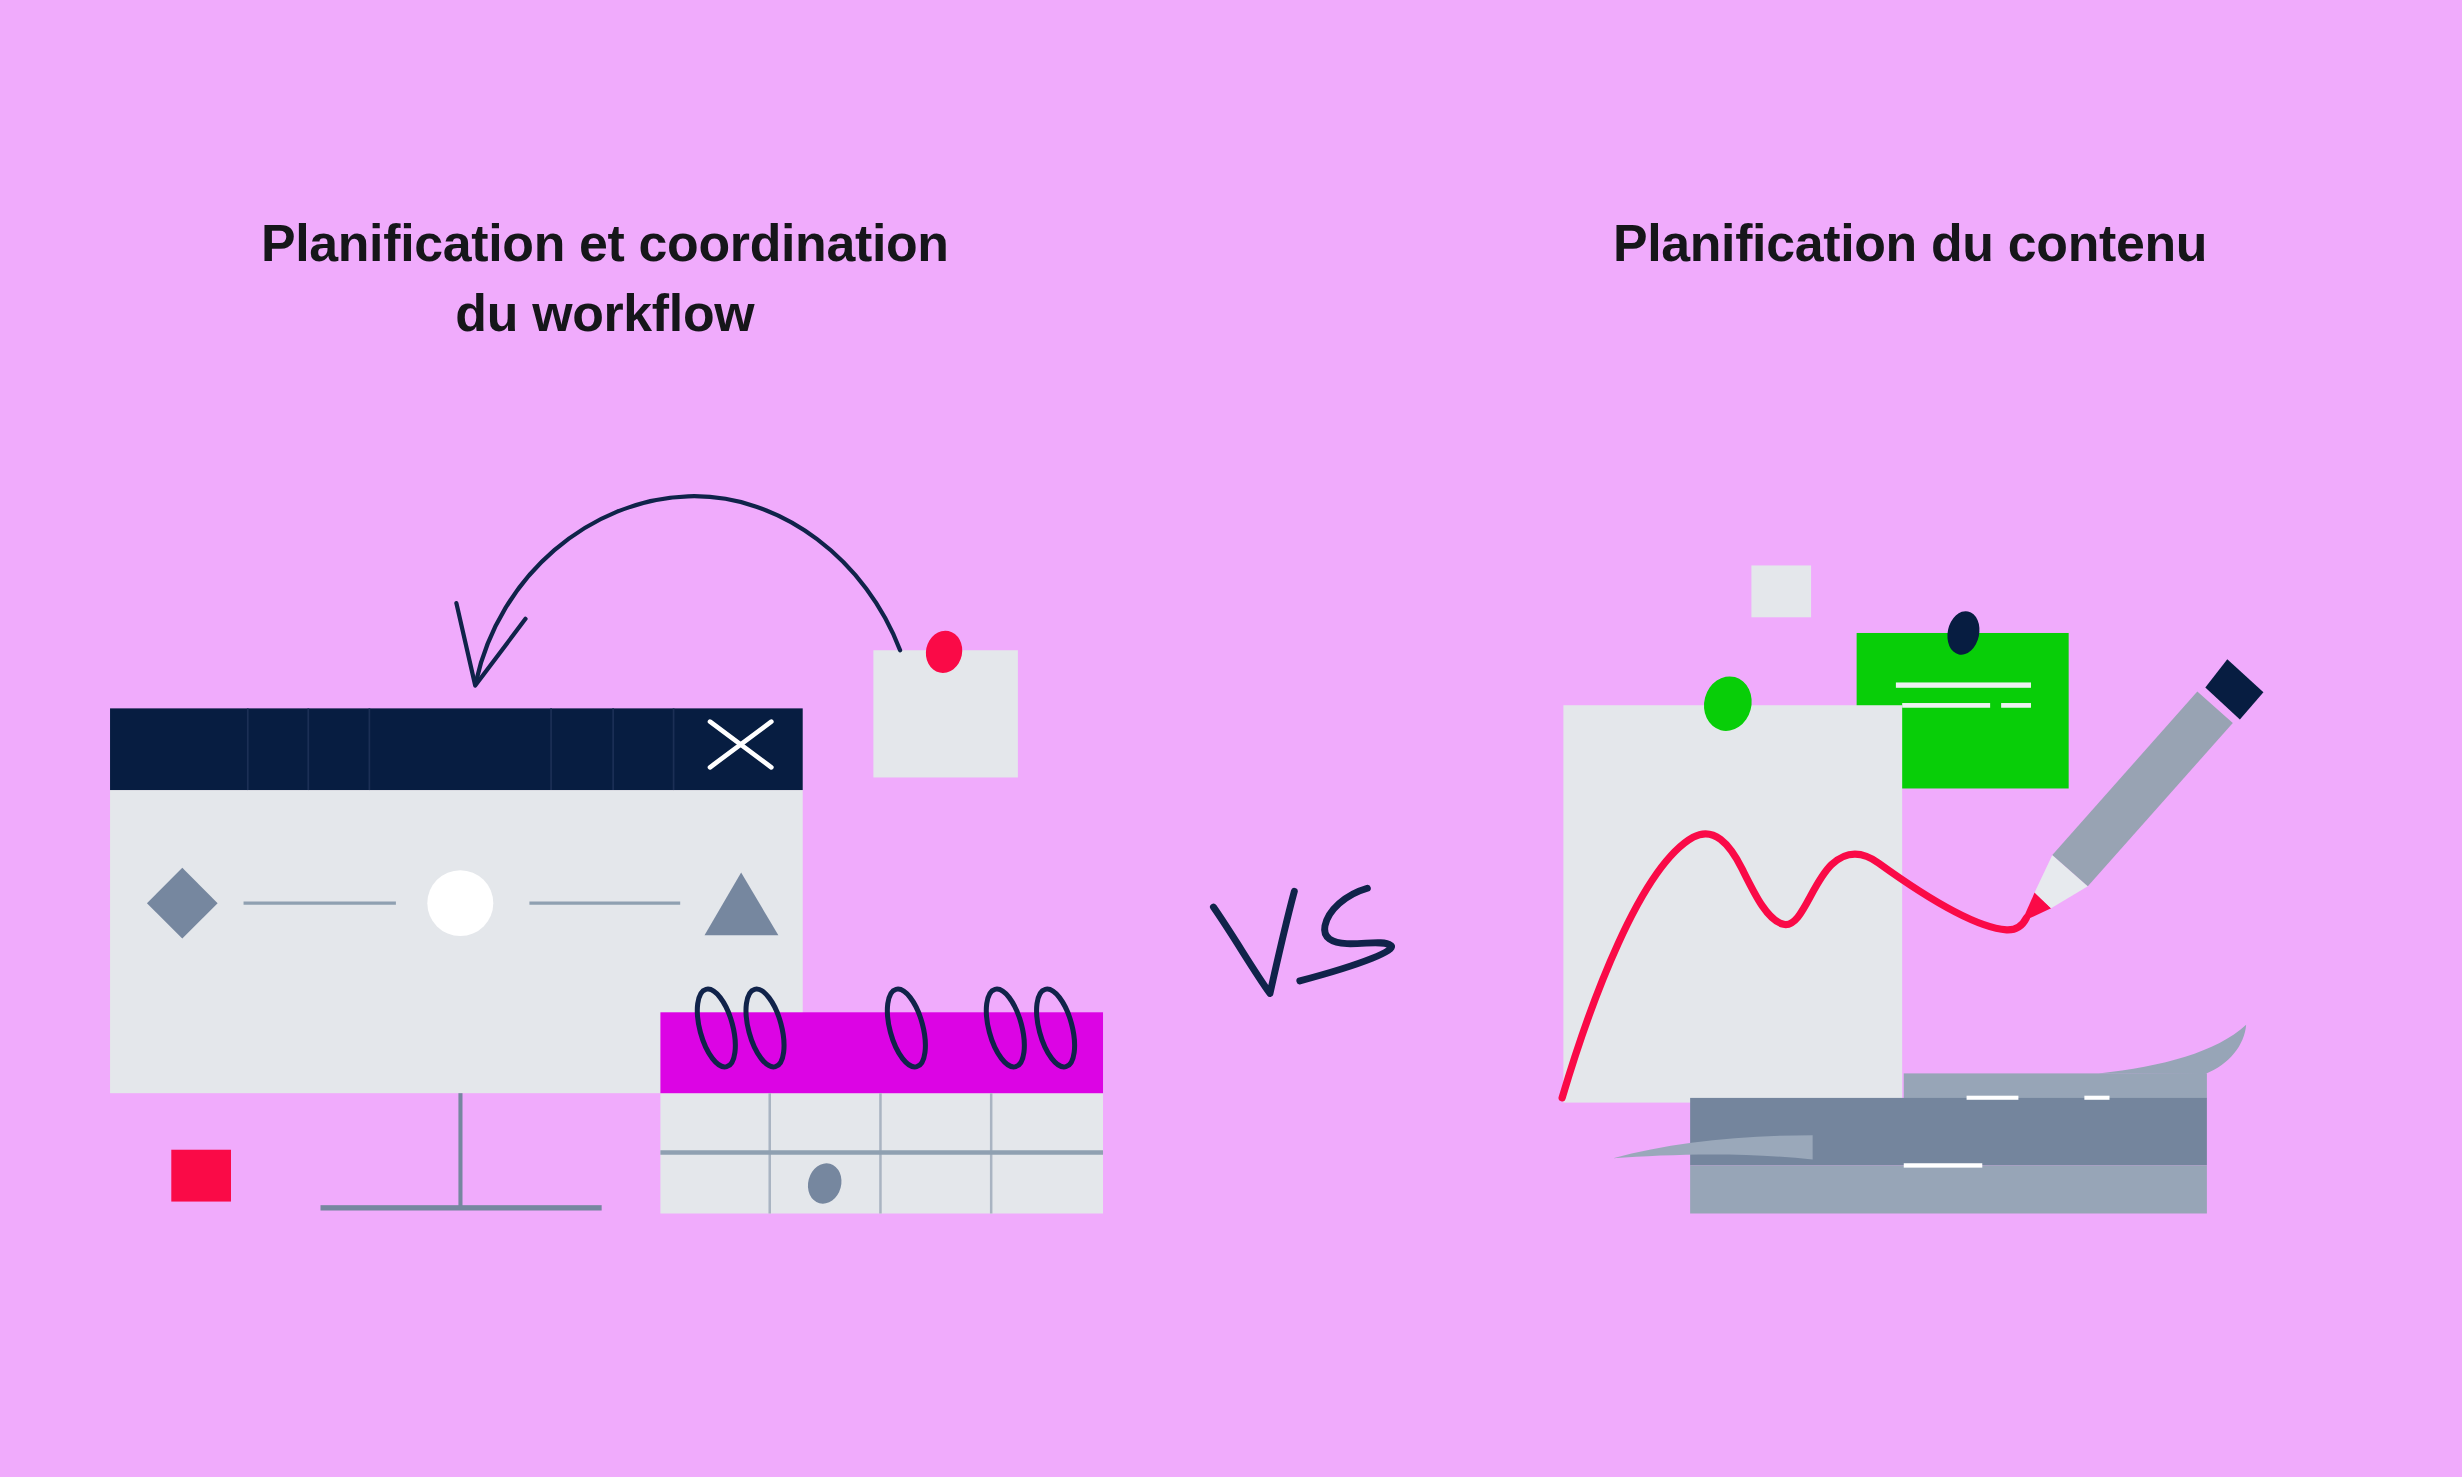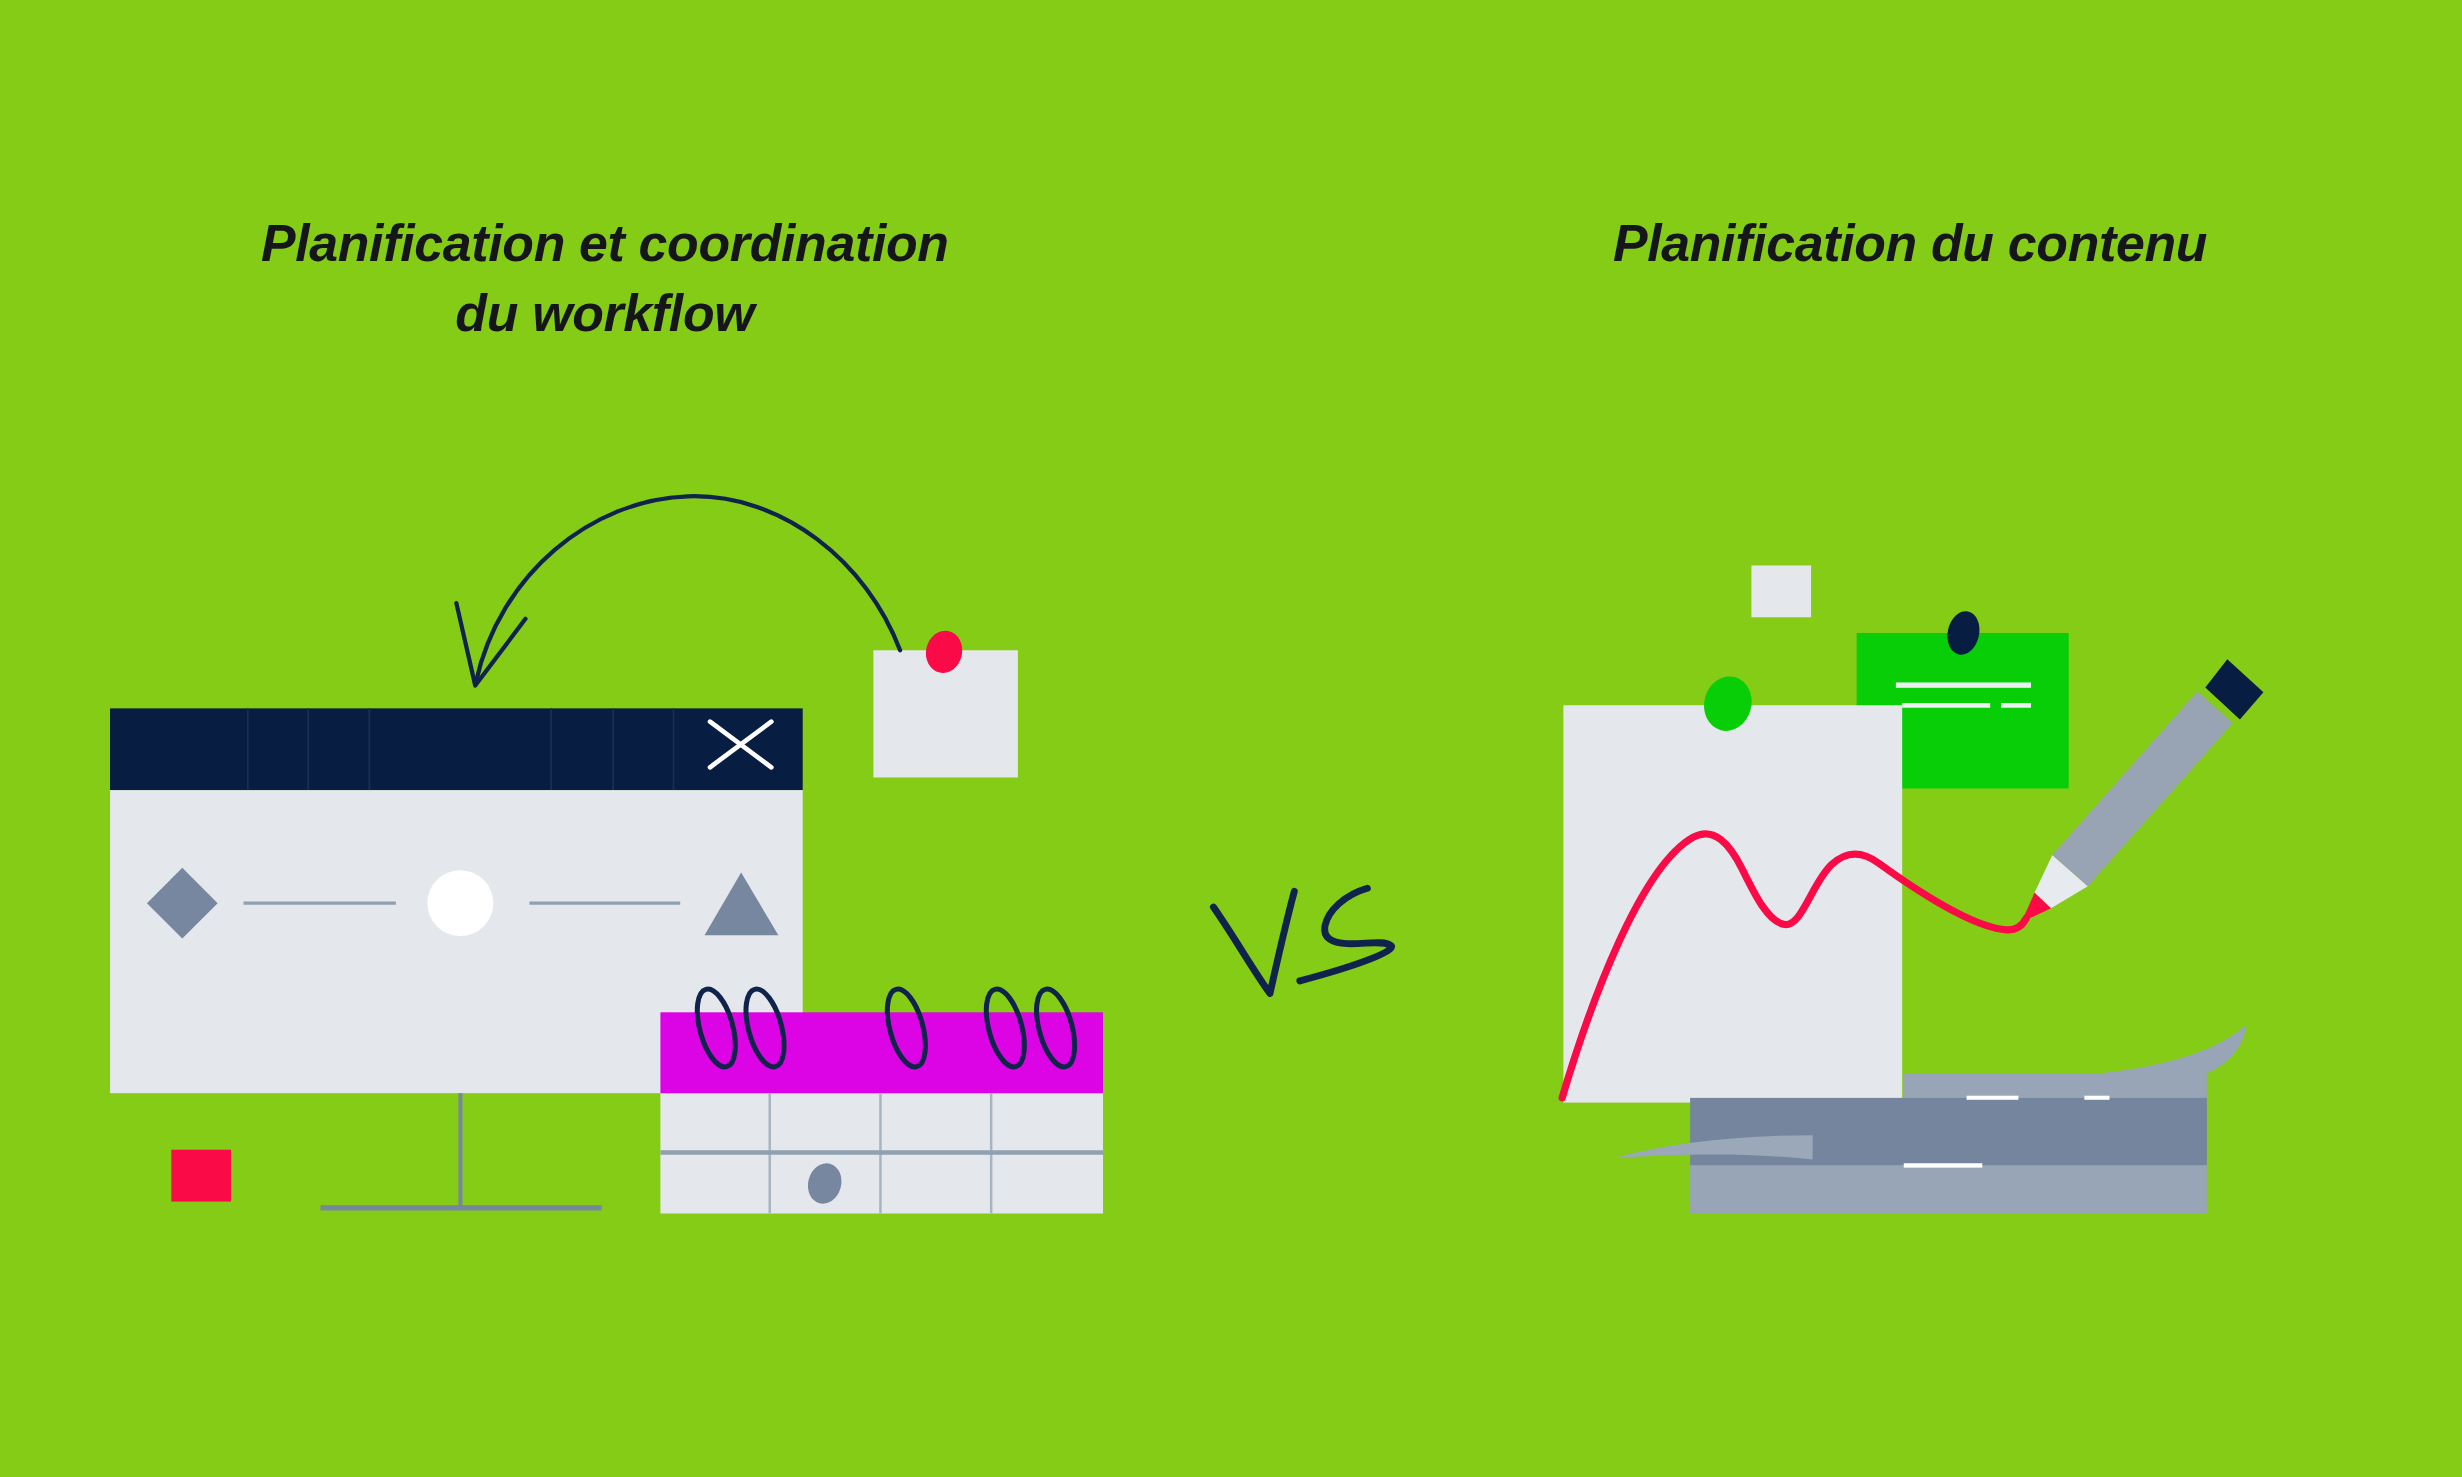--- a/index.html
+++ b/index.html
@@ -1,16 +1,16 @@
 <!DOCTYPE html>
 <html style="font-size:7.9px"><head>
 <meta charset="utf-8">
 <style>
   html,body{margin:0;padding:0;background:#ffffff;}
-  .canvas{position:relative;width:2463px;height:1478px;background:#84cc16;overflow:hidden;font-style:italic;}
+  .canvas{position:relative;width:2463px;height:1478px;background:#f0abfc;overflow:hidden;}
   .canvas svg{display:block;width:2463px;height:1478px;}
   .title{font-family:"Liberation Sans",sans-serif;font-weight:700;font-size:33px;letter-spacing:-0.2px;}
 </style>
 </head>
 <body>
 
 <div class="canvas">
 <svg viewBox="0 0 1568 941" width="2463" height="1478" xmlns="http://www.w3.org/2000/svg">
 
   <text class="title" x="385" y="166" text-anchor="middle" fill="#16161A">Planification et coordination</text>

